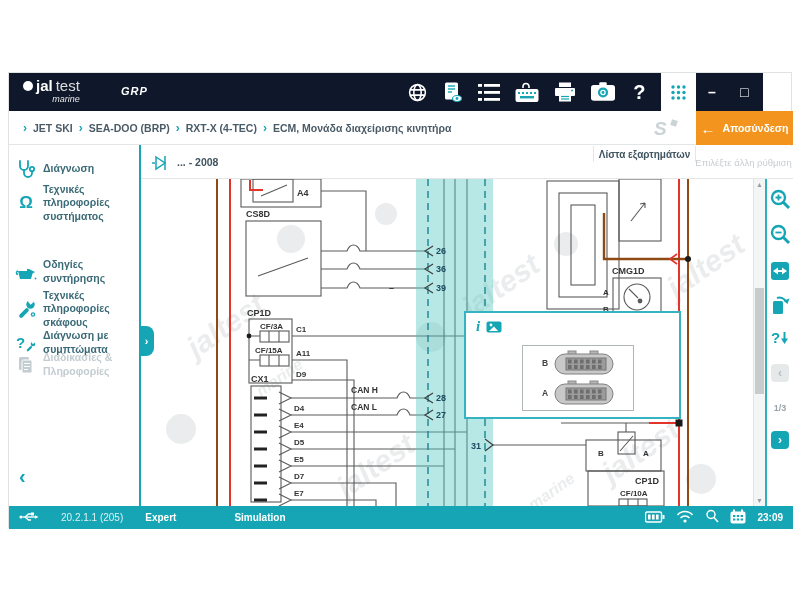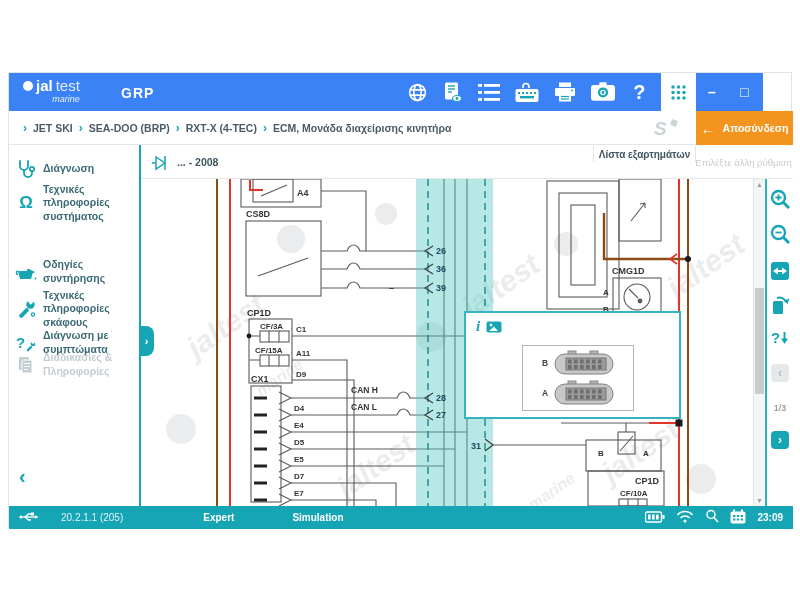--- a/index.html
+++ b/index.html
@@ -1,26 +1,26 @@
 <!DOCTYPE html>
 <html><head>
 <meta charset="utf-8">
 <style>
   html,body{margin:0;padding:0;}
   body{width:800px;height:600px;background:#fff;position:relative;overflow:hidden;
        font-family:"Liberation Sans","DejaVu Sans",sans-serif;}
   .app{position:absolute;left:8px;top:72px;width:784px;height:456px;background:#fff;
        border:1px solid #dfe3e4;box-sizing:border-box;}
-  .topbar{position:absolute;left:0;top:0;width:754px;height:38px;background:#3b82f6;}
+  .topbar{position:absolute;left:0;top:0;width:754px;height:38px;background:#0f172a;}
   .logo{position:absolute;left:14px;top:5px;color:#fff;line-height:1;}
   .logo .l1{font-size:15px;font-weight:bold;display:flex;align-items:center;gap:3px;}
   .logo .dot{width:10px;height:10px;border-radius:50%;background:#fff;display:inline-block;}
   .logo .lt{font-weight:normal;opacity:.85;}
   .logo .l2{font-size:9px;font-style:italic;text-align:right;margin-top:2px;opacity:.9;}
-  .grp{position:absolute;left:112px;top:12px;color:#fff;font-size:14px;font-weight:bold;letter-spacing:1px;}
+  .grp{position:absolute;left:112px;top:12px;color:#fff;font-size:11px;font-weight:bold;letter-spacing:1px;font-style:italic;}
   .hicons{position:absolute;left:398px;top:0;width:248px;height:38px;display:flex;align-items:center;
           justify-content:flex-end;gap:15px;padding-right:6px;box-sizing:border-box;}
   .hic{display:flex;align-items:center;justify-content:center;width:24px;height:24px;cursor:pointer;}
   .helpq{color:#fff;font-size:20px;font-weight:bold;}
   .gridtile{position:absolute;left:652px;top:0;width:35px;height:38px;background:#fff;
             display:flex;align-items:center;justify-content:center;}
   .wctrl{position:absolute;left:687px;top:0;width:97px;height:38px;display:flex;align-items:center;
          justify-content:space-around;color:#fff;font-size:14px;font-weight:bold;}
   .wctrl span{cursor:pointer;}
   .crumbbar{position:absolute;left:0;top:38px;width:687px;height:34px;background:#fff;
@@ -73,21 +73,21 @@
   .boxbtn{width:18px;height:18px;border-radius:4px;display:flex;align-items:center;justify-content:center;
           font-size:12px;font-weight:bold;}
   .prevb{background:#e5e9ea;color:#b6bdc0;}
   .nextb{background:#16a5b5;color:#fff;}
   .pageind{font-size:9px;color:#9aa4a8;font-weight:bold;text-align:right;}
   .qp{color:#16a5b5;font-size:15px;font-weight:bold;}
   .statusbar{position:absolute;left:0;top:433px;width:784px;height:23px;background:#16a5b5;color:#fff;
              display:flex;align-items:center;font-size:10px;font-weight:bold;padding:0 10px;box-sizing:border-box;}
   .stleft{display:flex;align-items:center;gap:22px;}
   .stver{opacity:.85;font-weight:normal;}
-  .stmode{margin-left:58px;}
+  .stmode{}
   .stsim{margin-left:36px;}
   .stright{margin-left:auto;display:flex;align-items:center;gap:11px;}
   svg text{font-family:"Liberation Sans","DejaVu Sans",sans-serif;}
 </style>
 </head>
 <body>
 
 <div class="app">
 
   <div class="topbar">

